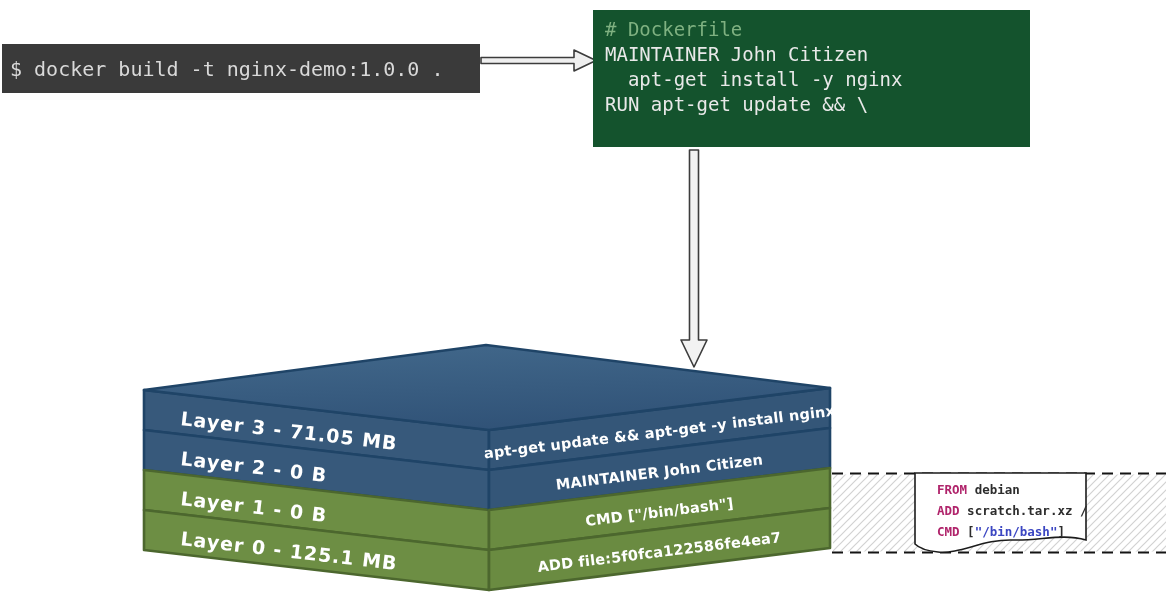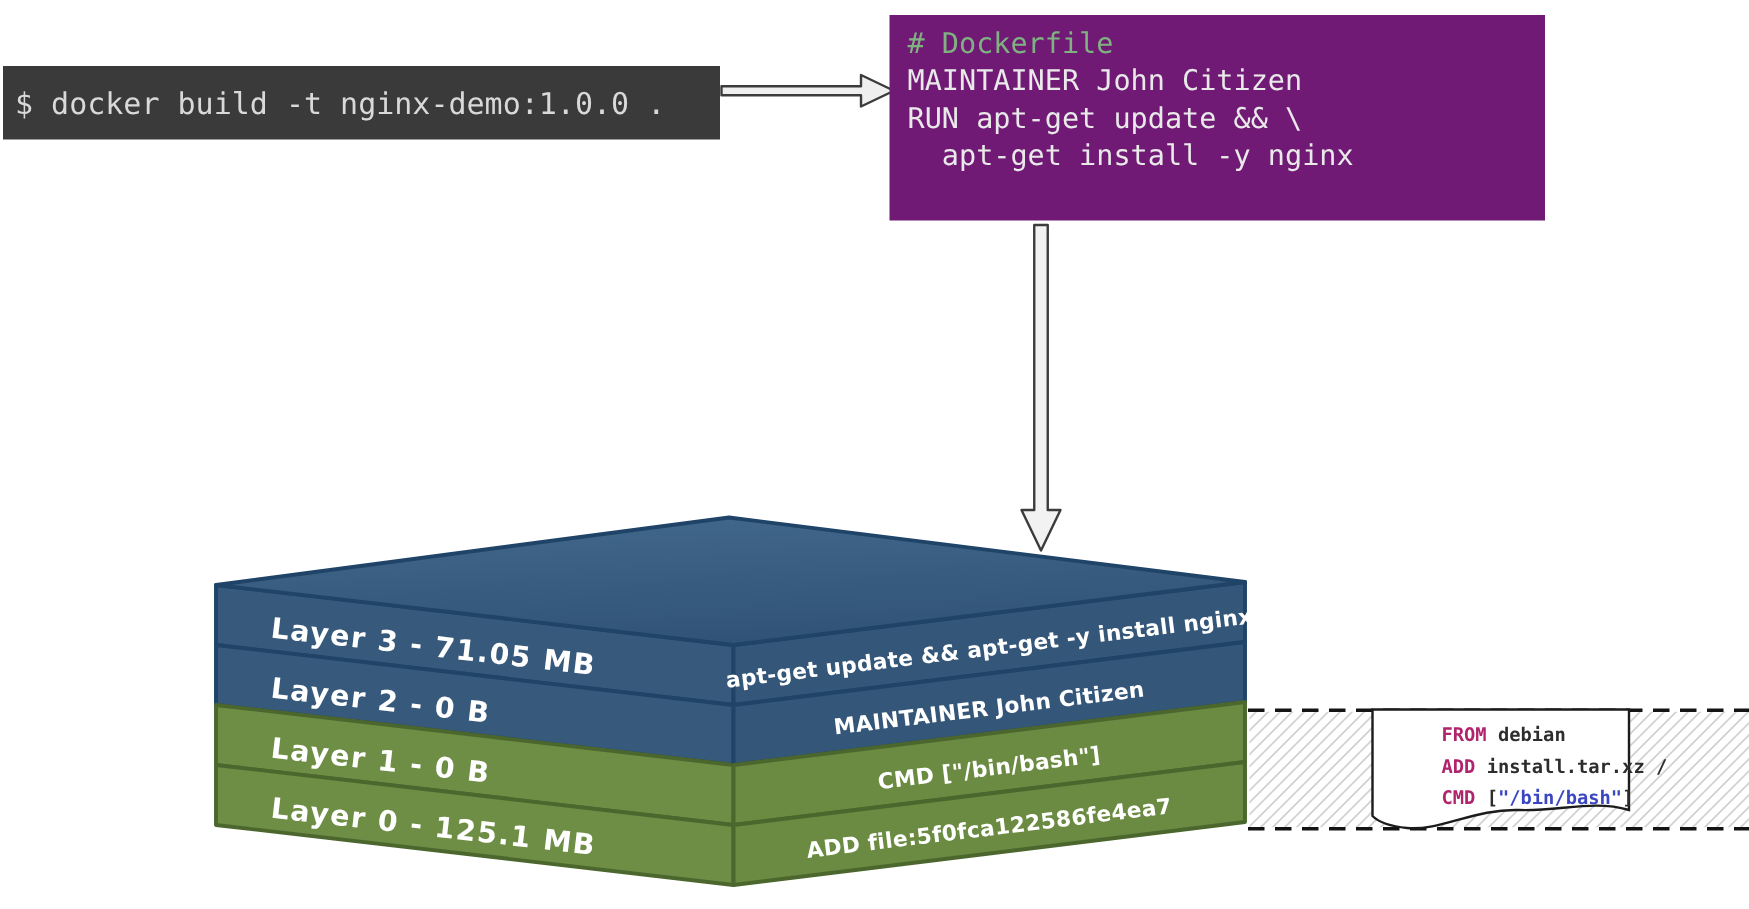--- a/index.html
+++ b/index.html
@@ -10,33 +10,33 @@
   .mono{font-family:"DejaVu Sans Mono","Liberation Mono",monospace;}
   
   .terminal{
     position:absolute;left:2px;top:44px;width:478px;height:49px;
     background:#3a3a3a;display:flex;align-items:center;box-sizing:border-box;padding-left:8px;
   }
   .terminal .cmd{color:#d9d9d9;font-size:20px;white-space:pre;}
   
   .dockerfile{
     position:absolute;left:593px;top:10px;width:437px;height:137px;
-    background:#701a75;box-sizing:border-box;padding:7px 0 0 12px;
+    background:#14532d;box-sizing:border-box;padding:7px 0 0 12px;
   }
   .code-line{font-family:"DejaVu Sans Mono","Liberation Mono",monospace;font-size:19px;line-height:25px;color:#e9e9e9;white-space:pre;}
   .code-line .comment{color:#7fb181;}
   .code-line .tag{color:#4fb4c4;}
   
   .diagram-svg{position:absolute;left:0;top:0;}
   
   .basefile-text{
     position:absolute;left:937px;top:479px;width:160px;
   }
   .basefile-text .bline{font-family:"DejaVu Sans Mono","Liberation Mono",monospace;font-size:12.5px;line-height:21px;font-weight:600;color:#2d2d2d;white-space:pre;}
-  .basefile-text .kw{color:#b0246b;margin-left:24px;}
+  .basefile-text .kw{color:#b0246b;}
   .basefile-text .str{color:#3b46c2;}
   
   text.layer-left{fill:#ffffff;font-family:"DejaVu Sans","Liberation Sans",sans-serif;font-size:19px;font-weight:bold;letter-spacing:1px;}
   text.layer-right{fill:#ffffff;font-family:"DejaVu Sans","Liberation Sans",sans-serif;font-size:14.5px;font-weight:bold;letter-spacing:0.2px;text-anchor:middle;}
 </style>
 </head>
 <body>
 
 <svg class="diagram-svg" width="1166" height="606" viewBox="0 0 1166 606">
   <defs>
@@ -86,21 +86,21 @@
   </g>
 </svg>
 
 <div class="terminal">
   <span class="cmd mono">$ docker build -t nginx-demo:1.0.0 .</span>
 </div>
 
 <div class="dockerfile">
   <div class="code-line"><span class="comment"># Dockerfile</span></div>
   <div class="code-line">MAINTAINER John Citizen</div>
+  <div class="code-line">  apt-get install -y nginx</div>
   <div class="code-line">RUN apt-get update &amp;&amp; \</div>
-  <div class="code-line">  apt-get install -y nginx</div>
 </div>
 
 <div class="basefile-text">
   <div class="bline"><span class="kw">FROM</span><span> debian</span></div>
-  <div class="bline"><span class="kw">ADD</span><span> install.tar.xz /</span></div>
+  <div class="bline"><span class="kw">ADD</span><span> scratch.tar.xz /</span></div>
   <div class="bline"><span class="kw">CMD</span><span> [</span><span class="str">"/bin/bash"</span><span>]</span></div>
 </div>
 
 </body></html>

